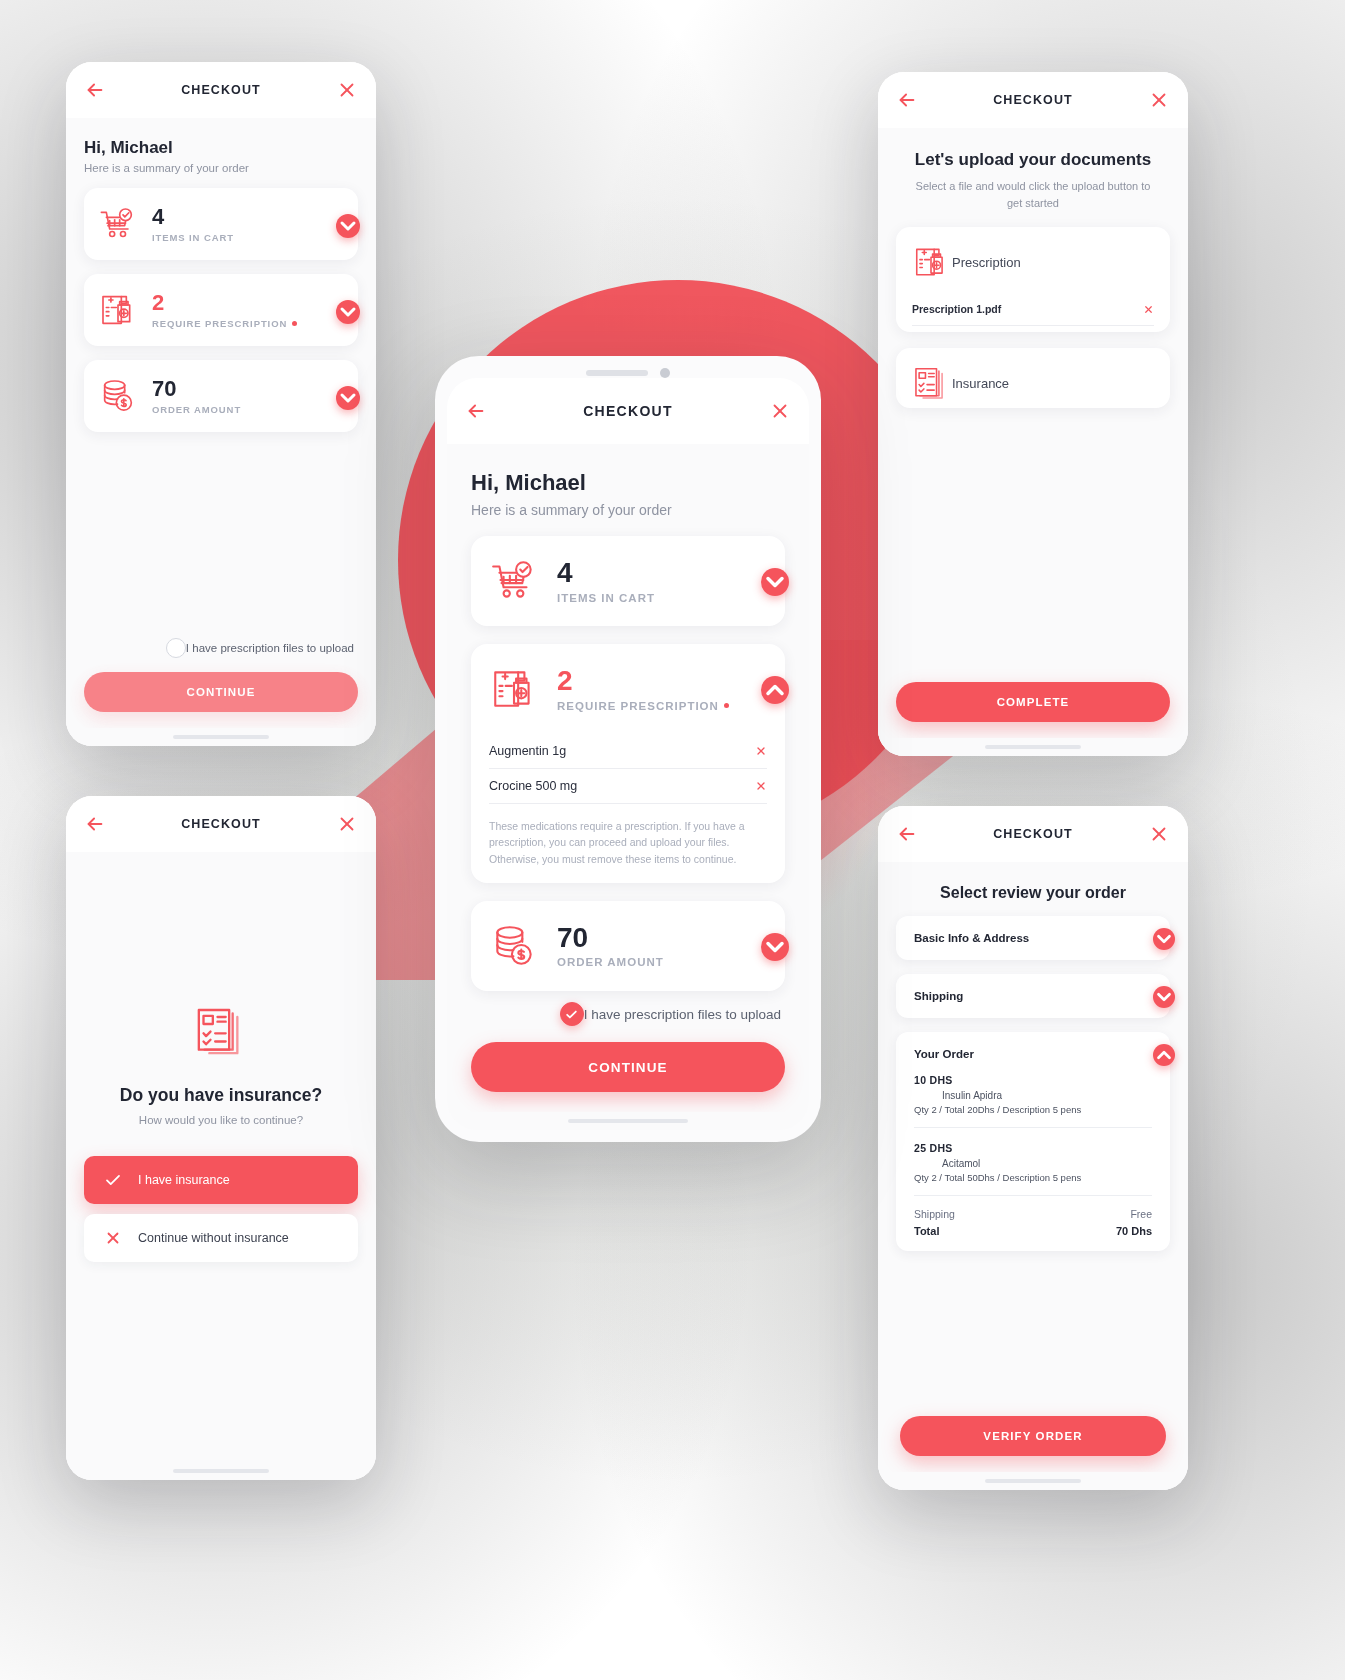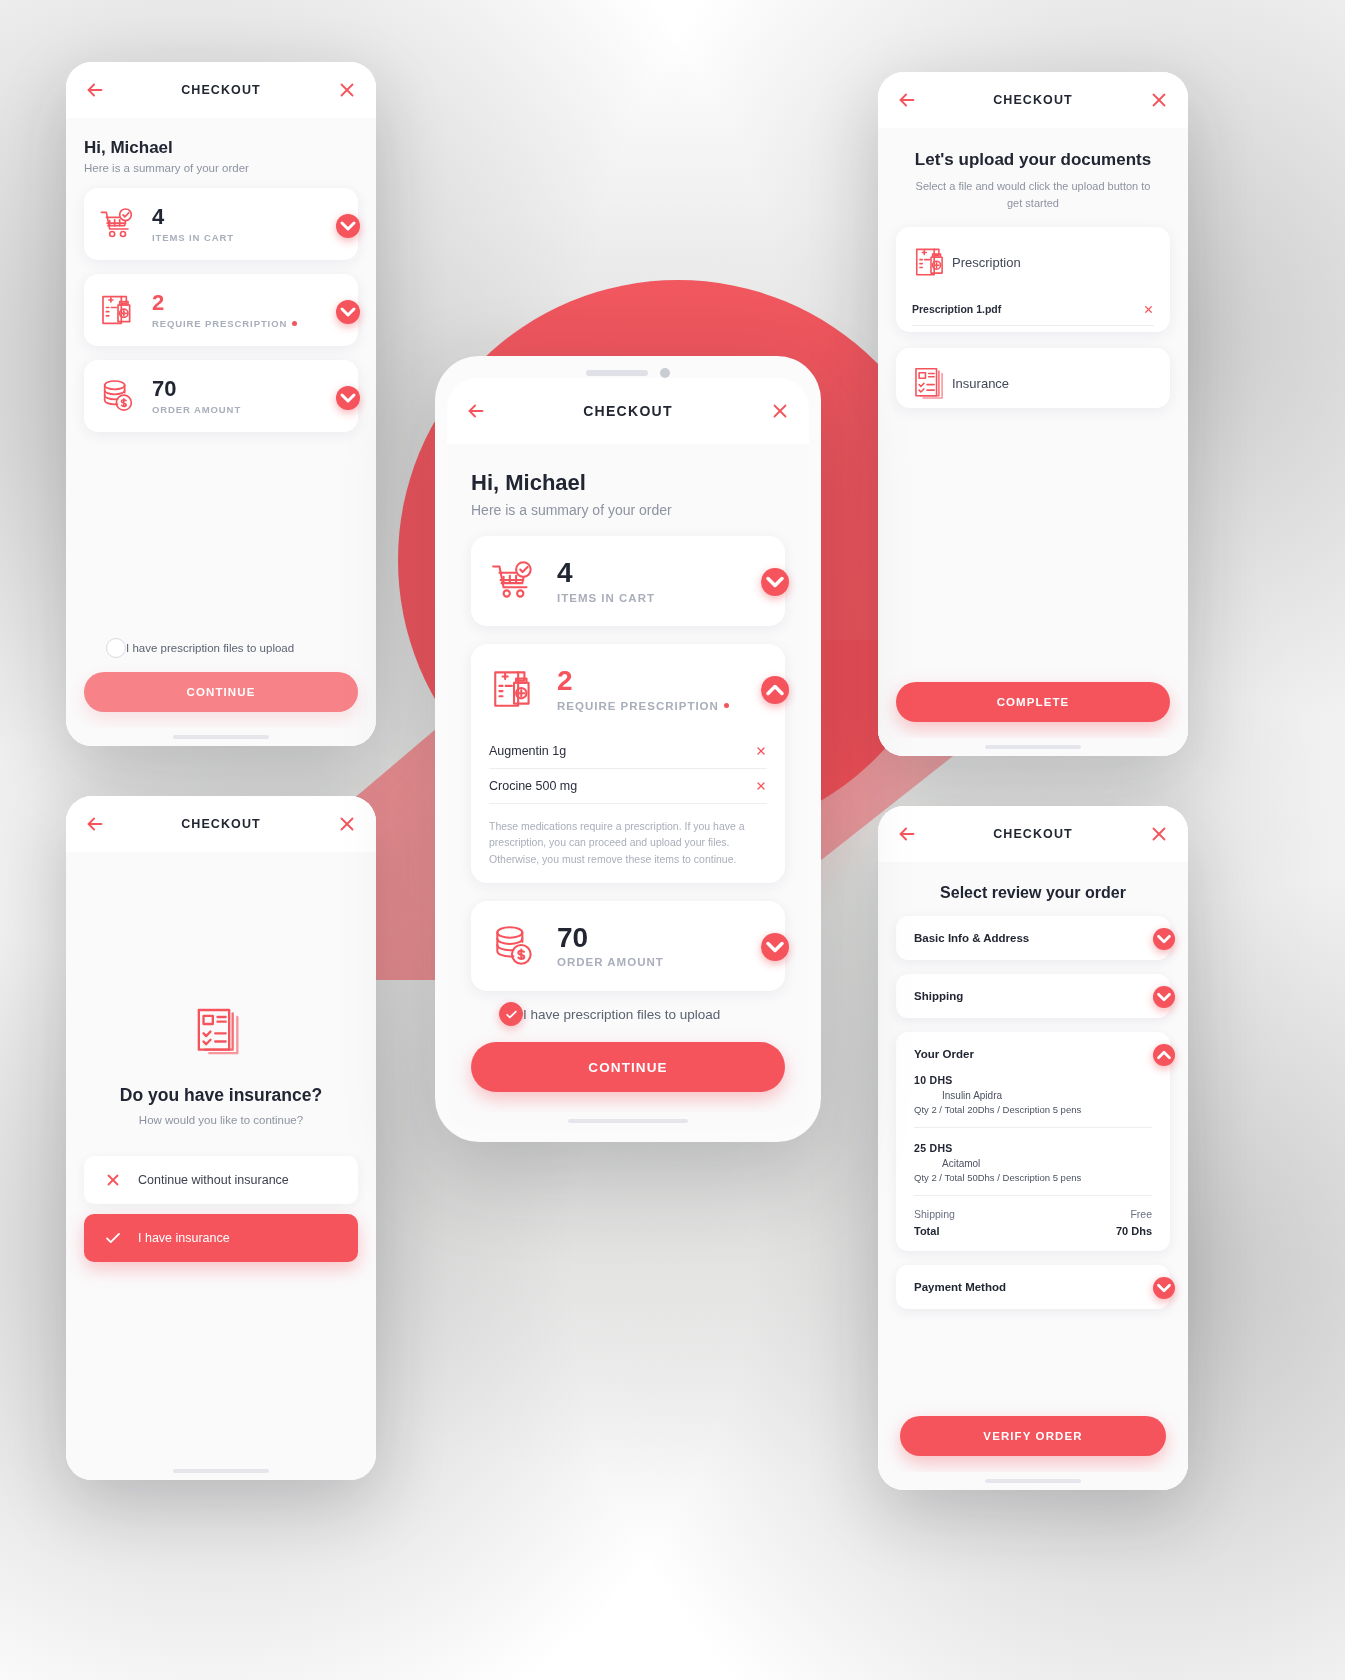--- a/index.html
+++ b/index.html
@@ -191,20 +191,21 @@
   .rx-note {
     font-size: 10.5px; line-height: 1.55; color: #a9aebb;
     padding: 14px 0 2px 0;
   }
 
   
   .spacer { flex: 1 1 auto; }
   .chk-line {
     display: flex; align-items: center; 
     padding: 0 4px 14px 22px;
+    justify-content: flex-end;
   }
   .screen-center .chk-line { padding: 0 4px 16px 28px; }
   .chk {
     width: 20px; height: 20px; border-radius: 50%;
     border: 1.6px solid #d6d9e0;
     flex: 0 0 20px;
     cursor: pointer;
     display: flex; align-items: center; justify-content: center;
     background: #fff;
   }
@@ -473,36 +474,36 @@
                 <line x1="21" y1="16" x2="28" y2="16"></line>
               <path d="M9 26l2.2 2.4L15 24.5"></path>
                 <line x1="19" y1="26" x2="28" y2="26"></line>
               <path d="M9 33l2.2 2.4L15 31.5"></path>
                 <line x1="19" y1="33" x2="28" y2="33"></line>
             </svg>
           </div>
           <div class="ins-title">Do you have insurance?</div>
           <div class="ins-sub">How would you like to continue?</div>
           <div class="ins-opts">
+            <div class="ins-opt sel">
+              <span class="mark">
+                <svg viewBox="0 0 24 24" fill="none" stroke="currentColor" stroke-width="2.4" stroke-linecap="round" stroke-linejoin="round">
+                    <path d="M4 12.5l5 5L20 6.5"></path>
+                  </svg>
+              </span>
+              <span>I have insurance</span>
+            </div>
             <div class="ins-opt">
               <span class="mark">
                 <svg viewBox="0 0 24 24" fill="none" stroke="currentColor" stroke-width="2.4" stroke-linecap="round">
                     <path d="M18 6L6 18"></path>
                     <path d="M6 6l12 12"></path>
                   </svg>
               </span>
               <span>Continue without insurance</span>
-            </div>
-            <div class="ins-opt sel">
-              <span class="mark">
-                <svg viewBox="0 0 24 24" fill="none" stroke="currentColor" stroke-width="2.4" stroke-linecap="round" stroke-linejoin="round">
-                    <path d="M4 12.5l5 5L20 6.5"></path>
-                  </svg>
-              </span>
-              <span>I have insurance</span>
             </div>
           </div>
         </div>
       </div>
       <div class="home-ind">
           <div class="home-bar"></div>
         </div>
     </div>
   </div>
 
@@ -648,28 +649,20 @@
           <div class="tot-row">
             <span>Shipping</span>
             <span>Free</span>
           </div>
           <div class="tot-row bold">
             <span>Total</span>
             <span>70 Dhs</span>
           </div>
         </div>
 
-        <div class="acc">
-          <div class="acc-title">Payment Method</div>
-          <div class="chev">
-            <svg viewBox="0 0 24 24" fill="none" stroke="currentColor" stroke-width="3" stroke-linecap="round" stroke-linejoin="round">
-                <path d="M6 9l6 6 6-6"></path>
-              </svg>
-          </div>
-        </div>
 
         <div class="spacer"></div>
         <div class="btn-wrap-rev">
           <button class="btn-primary">VERIFY ORDER</button>
         </div>
       </div>
       <div class="home-ind">
           <div class="home-bar"></div>
         </div>
     </div>

